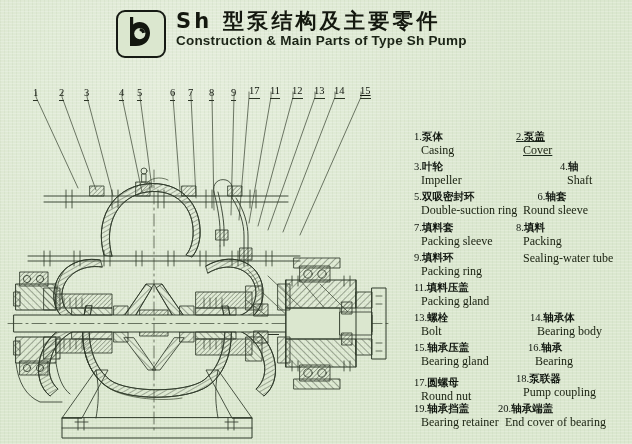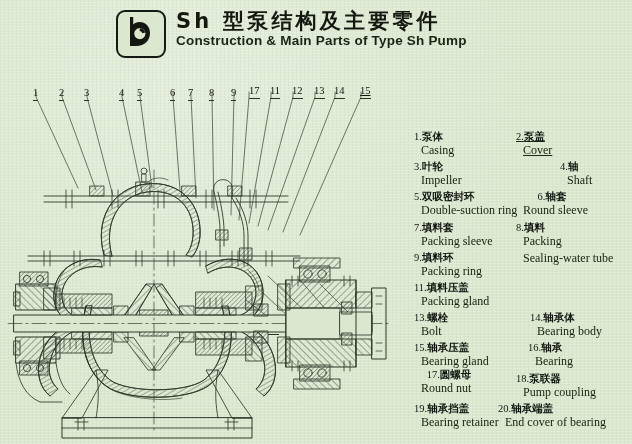--- a/index.html
+++ b/index.html
@@ -414,21 +414,21 @@
       <div class="leg-en">Bearing body</div>
     </div>
     <div class="leg-item" style="left: 0px; top: 211.4px;">
       <div class="leg-cn"><span class="num">15.</span><span>轴承压盖</span></div>
       <div class="leg-en">Bearing gland</div>
     </div>
     <div class="leg-item" style="left: 102px; top: 211.4px; margin-left: 12px;">
       <div class="leg-cn"><span class="num">16.</span><span>轴承</span></div>
       <div class="leg-en">Bearing</div>
     </div>
-    <div class="leg-item" style="left: 0px; top: 238px; text-align: right;">
+    <div class="leg-item" style="left: 0px; top: 246px;">
       <div class="leg-cn"><span class="num">17.</span><span>圆螺母</span></div>
       <div class="leg-en">Round nut</div>
     </div>
     <div class="leg-item" style="left: 102px; top: 241.6px;">
       <div class="leg-cn"><span class="num">18.</span><span>泵联器</span></div>
       <div class="leg-en">Pump coupling</div>
     </div>
     <div class="leg-item" style="left: 0px; top: 271.8px;">
       <div class="leg-cn"><span class="num">19.</span><span>轴承挡盖</span></div>
       <div class="leg-en">Bearing retainer</div>

